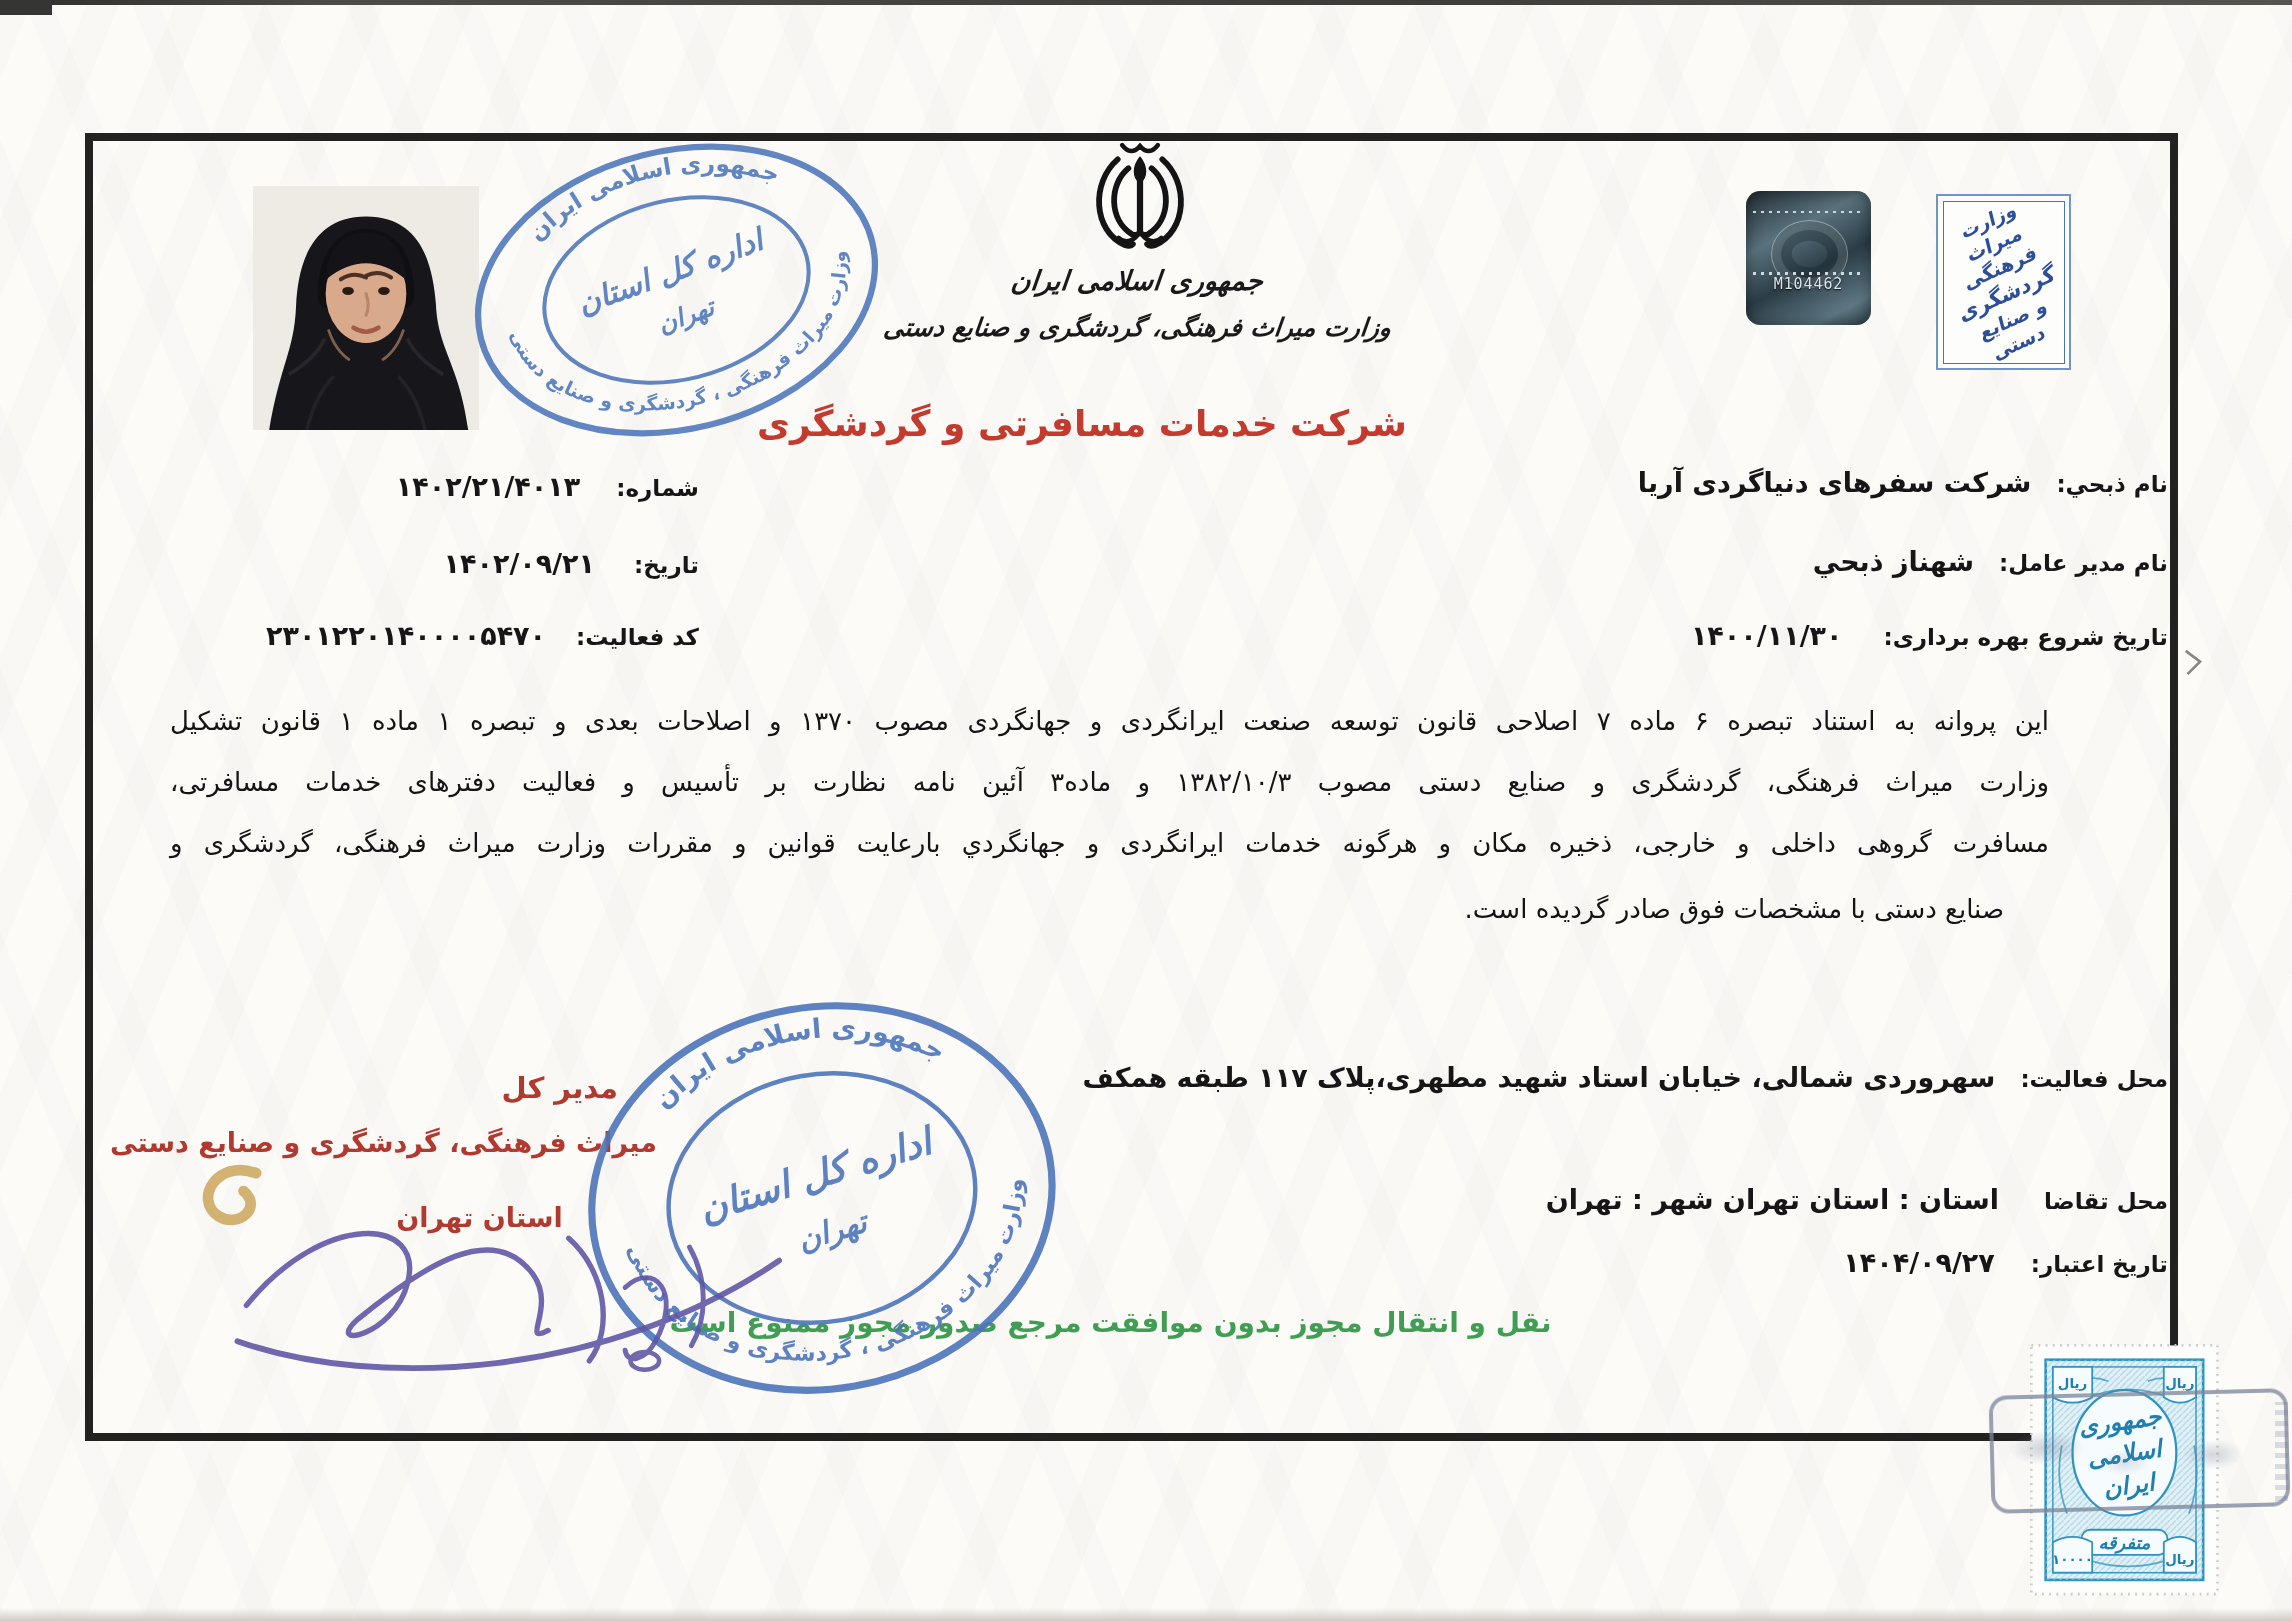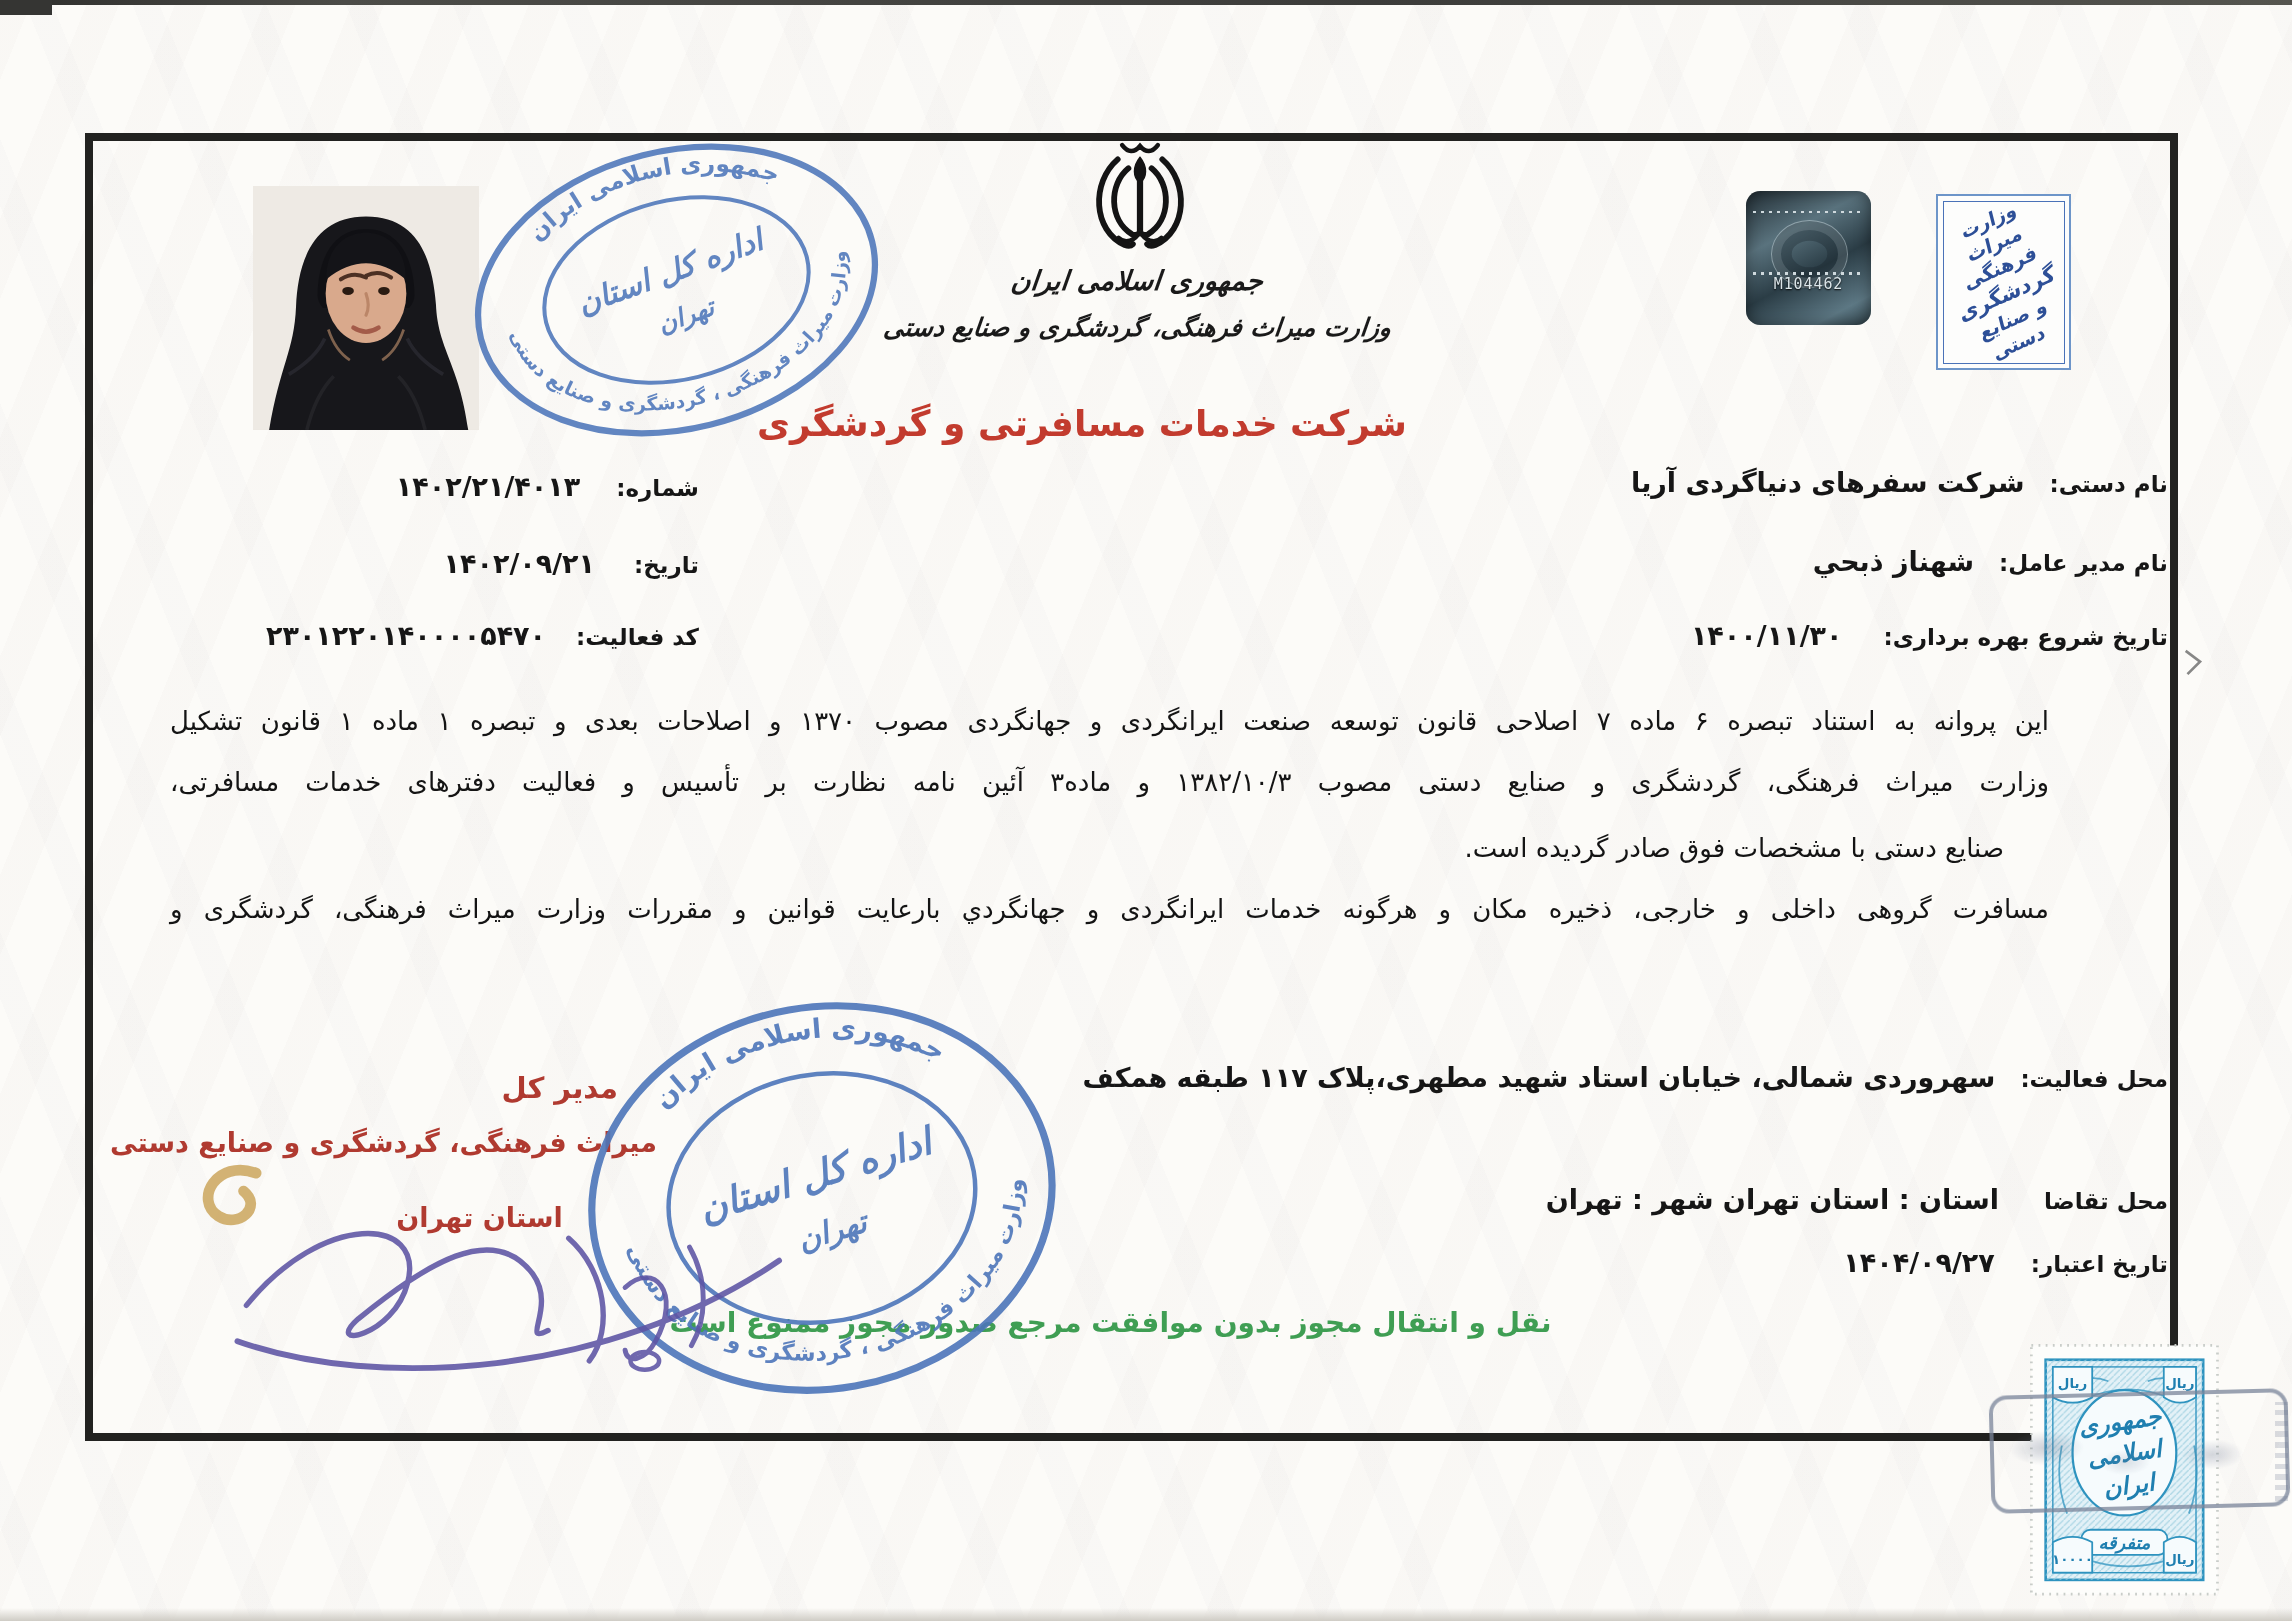--- a/index.html
+++ b/index.html
@@ -211,21 +211,21 @@
       <div class="m2">میراث فرهنگی</div>
       <div class="m3">گردشگری</div>
       <div class="m4">و صنایع دستی</div>
     </div>
   </div>
 </div>
 
 <div class="title-red">شرکت خدمات مسافرتی و گردشگری</div>
 
 <div class="fieldrow fr-right" style="top:467px">
-  <span class="lbl">نام دستی:</span>
+  <span class="lbl">نام ذبحي:</span>
   <span class="val">شرکت سفرهای دنیاگردی آریا</span>
 </div>
 <div class="fieldrow fr-right" style="top:546px">
   <span class="lbl">نام مدیر عامل:</span>
   <span class="val">شهناز ذبحي</span>
 </div>
 <div class="fieldrow fr-right" style="top:620px; gap:41px">
   <span class="lbl">تاریخ شروع بهره برداری:</span>
   <span class="val">۱۴۰۰/۱۱/۳۰</span>
 </div>
@@ -239,22 +239,22 @@
   <span class="val">۱۴۰۲/۰۹/۲۱</span>
 </div>
 <div class="fieldrow fr-left" style="top:620px; gap:30px">
   <span class="lbl">کد فعالیت:</span>
   <span class="val">۲۳۰۱۲۲۰۱۴۰۰۰۰۵۴۷۰</span>
 </div>
 
 <div class="bodytext">
   <div class="bodyline">این پروانه به استناد تبصره ۶ ماده ۷ اصلاحی قانون توسعه صنعت ایرانگردی و جهانگردی مصوب ۱۳۷۰ و اصلاحات بعدی و تبصره ۱ ماده ۱ قانون تشکیل</div>
   <div class="bodyline">وزارت میراث فرهنگی، گردشگری و صنایع دستی مصوب ۱۳۸۲/۱۰/۳ و ماده۳ آئین نامه نظارت بر تأسیس و فعالیت دفترهای خدمات مسافرتی،</div>
+  <div class="bodyline">مسافرت گروهی داخلی و خارجی، ذخیره مکان و هرگونه خدمات ایرانگردی و جهانگردي بارعایت قوانین و مقررات وزارت میراث فرهنگی، گردشگری و</div>
   <div class="bodyline last">صنایع دستی با مشخصات فوق صادر گردیده است.</div>
-  <div class="bodyline">مسافرت گروهی داخلی و خارجی، ذخیره مکان و هرگونه خدمات ایرانگردی و جهانگردي بارعایت قوانین و مقررات وزارت میراث فرهنگی، گردشگری و</div>
 </div>
 
 <div class="fieldrow fr-right" style="top:1062px">
   <span class="lbl">محل فعالیت:</span>
   <span class="val">سهروردی شمالی، خیابان استاد شهید مطهری،پلاک ۱۱۷ طبقه همکف</span>
 </div>
 <div class="fieldrow fr-right" style="top:1184px; gap:45px">
   <span class="lbl">محل تقاضا</span>
   <span class="val">استان : استان تهران  شهر : تهران</span>
 </div>

